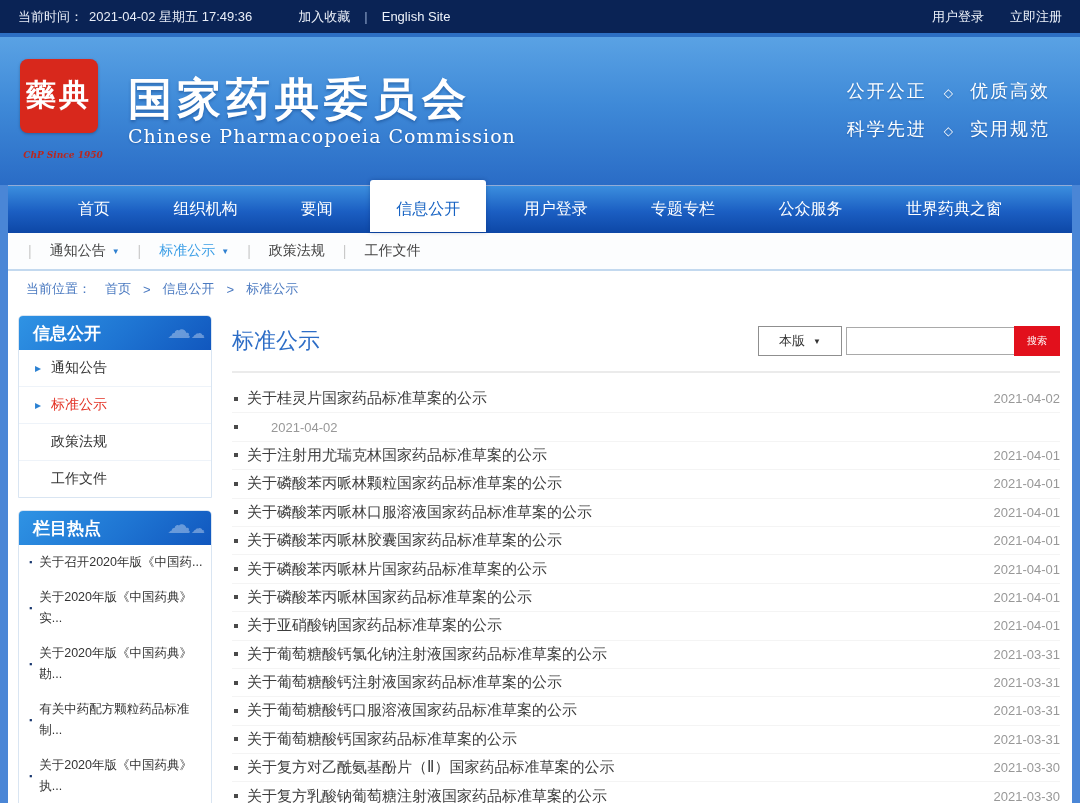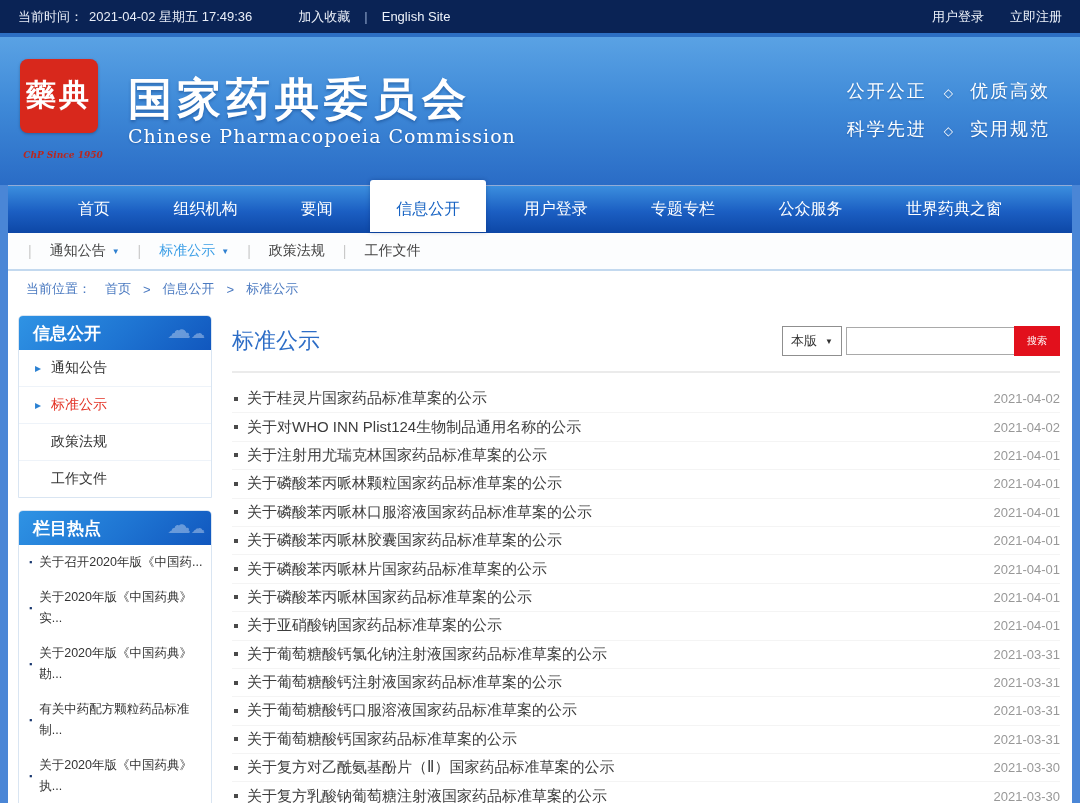--- a/index.html
+++ b/index.html
@@ -72,21 +72,21 @@
   .side-arrow.blank{visibility:hidden;}
   .side-menu-item.active .side-label{color:#e33225;}
   .hot-item{display:flex;align-items:center;padding:7px 6px 7px 10px;font-size:12.5px;
     color:#333;line-height:21px;}
   .hot-bullet{color:#16356e;font-size:9px;margin-right:7px;flex-shrink:0;}
   
   .main-col{flex:1;min-width:0;}
   .title-row{height:52px;display:flex;align-items:center;}
   .page-title{font-size:22px;color:#2d6dc6;flex:1;}
   .search-scope{height:28px;border:1px solid #8f8f8f;background:#fff;display:flex;align-items:center;
-    padding:0 8px;font-size:13px;color:#333;margin-right:4px;cursor:pointer;}
+    padding:0 20px;font-size:13px;color:#333;margin-right:4px;cursor:pointer;}
   .scope-caret{font-size:8px;color:#333;margin-left:8px;}
   .search-input{height:28px;width:168px;border:1px solid #a9a9a9;border-right:none;box-sizing:border-box;
     padding:0 6px;font-size:13px;outline:none;}
   .search-btn{height:30px;width:46px;background:#e2101c;color:#fff;border:none;font-size:10px;
     cursor:pointer;font-family:inherit;}
   .title-divider{border-top:2px solid #ebebeb;margin-top:4px;}
   .ann-list{margin-top:12px;}
   .ann-row{height:27.4px;display:flex;align-items:center;border-bottom:1px solid #f4f4f4;}
   .ann-bullet{width:4px;height:4px;background:#4a4a4a;margin:0 9px 0 2px;flex-shrink:0;}
   .ann-title{font-size:15px;color:#3c3c3c;flex:1;white-space:nowrap;overflow:hidden;text-overflow:ellipsis;}
@@ -233,21 +233,20 @@
       </div>
       <div class="title-divider"></div>
       <div class="ann-list">
           <div class="ann-row">
             <span class="ann-bullet"></span>
             <a class="ann-title">关于桂灵片国家药品标准草案的公示</a>
             <span class="ann-date">2021-04-02</span>
           </div>
           <div class="ann-row">
             <span class="ann-bullet"></span>
-            <a class="ann-title">关于对WHO INN Plist124生物制品通用名称的公示</a>
             <span class="ann-date">2021-04-02</span>
           </div>
           <div class="ann-row">
             <span class="ann-bullet"></span>
             <a class="ann-title">关于注射用尤瑞克林国家药品标准草案的公示</a>
             <span class="ann-date">2021-04-01</span>
           </div>
           <div class="ann-row">
             <span class="ann-bullet"></span>
             <a class="ann-title">关于磷酸苯丙哌林颗粒国家药品标准草案的公示</a>

